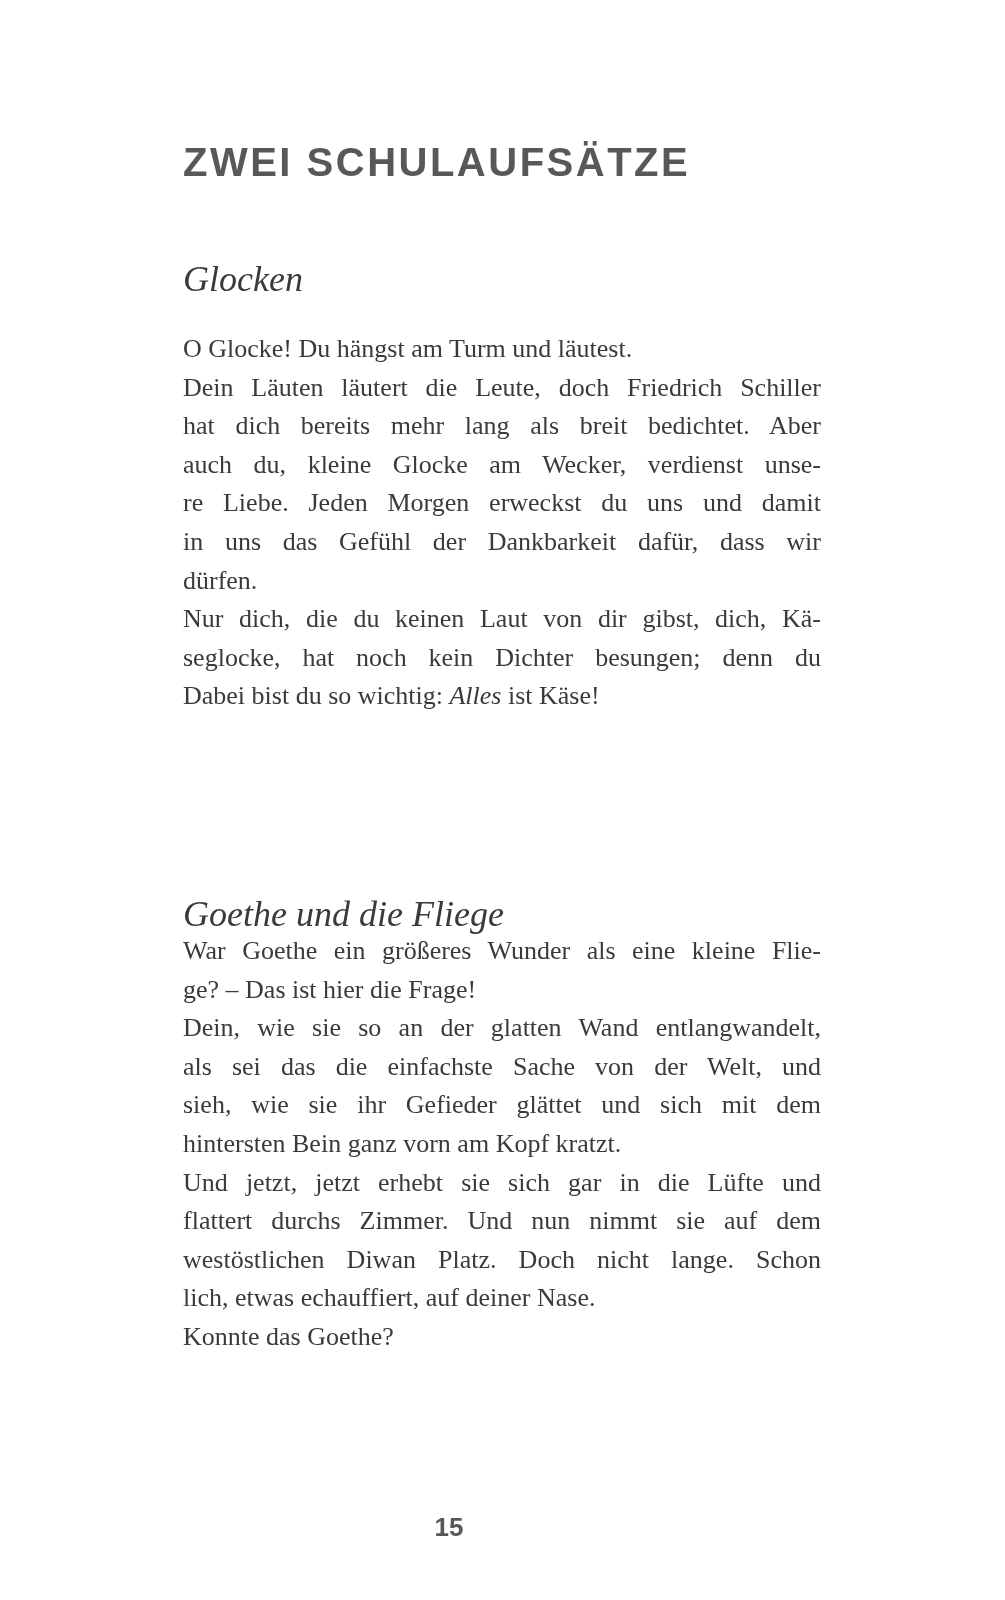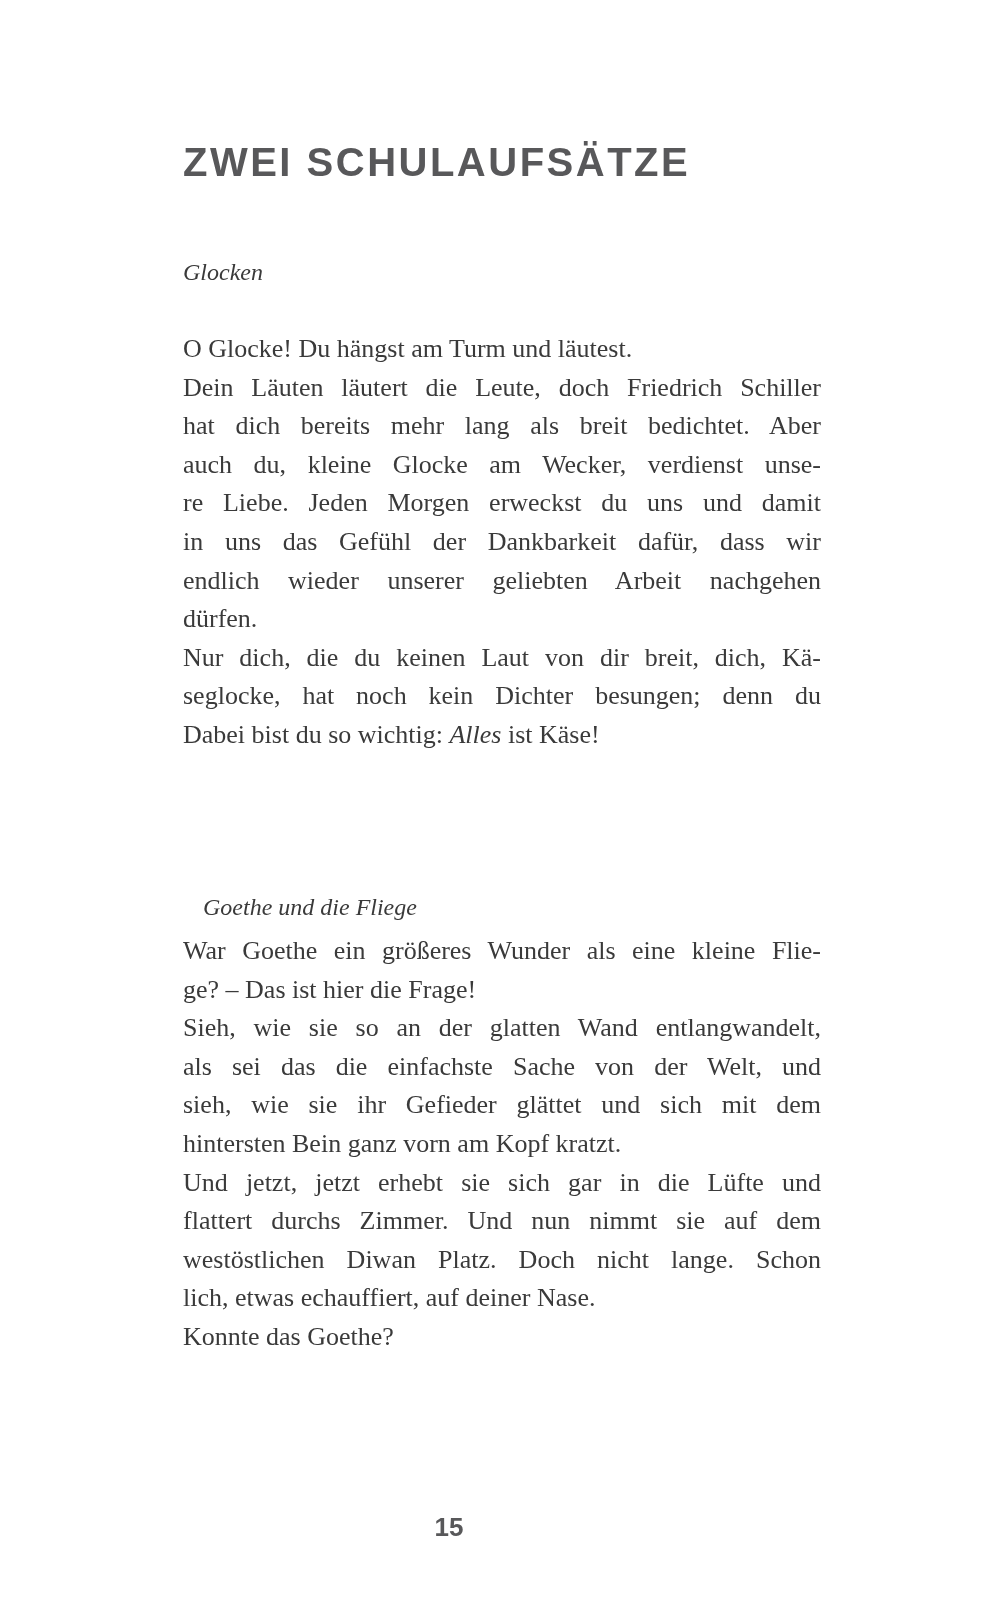--- a/index.html
+++ b/index.html
@@ -28,26 +28,26 @@
     letter-spacing: 2.5px;
     color: #58585a;
   }
   .essay-heading {
     position: absolute;
     left: 183px;
     width: 640px;
     font-family: "Liberation Serif", serif;
     font-style: italic;
     font-weight: 400;
-    font-size: 24px;
+    font-size: 36px;
     line-height: 1.2;
     color: #3a3a3a;
   }
   .heading-1 { top: 258px; }
-  .heading-2 { top: 893px; margin-left: 20px; }
+  .heading-2 { top: 893px; }
   .essay {
     position: absolute;
     left: 183px;
     width: 638px;
     font-size: 26px;
     line-height: 38.6px;
     color: #3a3a3a;
   }
   .essay-1 { top: 318px; margin-top: 12px; }
   .essay-2 { top: 932px; }
@@ -78,33 +78,32 @@
 
   <h2 class="essay-heading heading-1">Glocken</h2>
 
   <div class="essay essay-1">
     <div class="line">O Glocke! Du hängst am Turm und läutest.</div>
     <div class="line just">Dein Läuten läutert die Leute, doch Friedrich Schiller</div>
     <div class="line just">hat dich bereits mehr lang als breit bedichtet. Aber</div>
     <div class="line just">auch du, kleine Glocke am Wecker, verdienst unse-</div>
     <div class="line just">re Liebe. Jeden Morgen erweckst du uns und damit</div>
     <div class="line just">in uns das Gefühl der Dankbarkeit dafür, dass wir</div>
-    <div class="line just">endlich wieder unserer geliebten Arbeit nachgehen</div>
     <div class="line">dürfen.</div>
-    <div class="line just">Nur dich, die du keinen Laut von dir breit, dich, Kä-</div>
+    <div class="line just">Nur dich, die du keinen Laut von dir gibst, dich, Kä-</div>
     <div class="line just">seglocke, hat noch kein Dichter besungen; denn du</div>
     <div class="line"><span>Dabei bist du so wichtig: </span><span class="italic-word">Alles</span><span> ist Käse!</span></div>
   </div>
 
   <h2 class="essay-heading heading-2">Goethe und die Fliege</h2>
 
   <div class="essay essay-2">
     <div class="line just">War Goethe ein größeres Wunder als eine kleine Flie-</div>
     <div class="line">ge? – Das ist hier die Frage!</div>
-    <div class="line just">Sieh, wie sie so an der glatten Wand entlangwandelt,</div>
+    <div class="line just">Dein, wie sie so an der glatten Wand entlangwandelt,</div>
     <div class="line just">als sei das die einfachste Sache von der Welt, und</div>
     <div class="line just">sieh, wie sie ihr Gefieder glättet und sich mit dem</div>
     <div class="line">hintersten Bein ganz vorn am Kopf kratzt.</div>
     <div class="line just">Und jetzt, jetzt erhebt sie sich gar in die Lüfte und</div>
     <div class="line just">flattert durchs Zimmer. Und nun nimmt sie auf dem</div>
     <div class="line just">westöstlichen Diwan Platz. Doch nicht lange. Schon</div>
     <div class="line">lich, etwas echauffiert, auf deiner Nase.</div>
     <div class="line">Konnte das Goethe?</div>
   </div>
 

